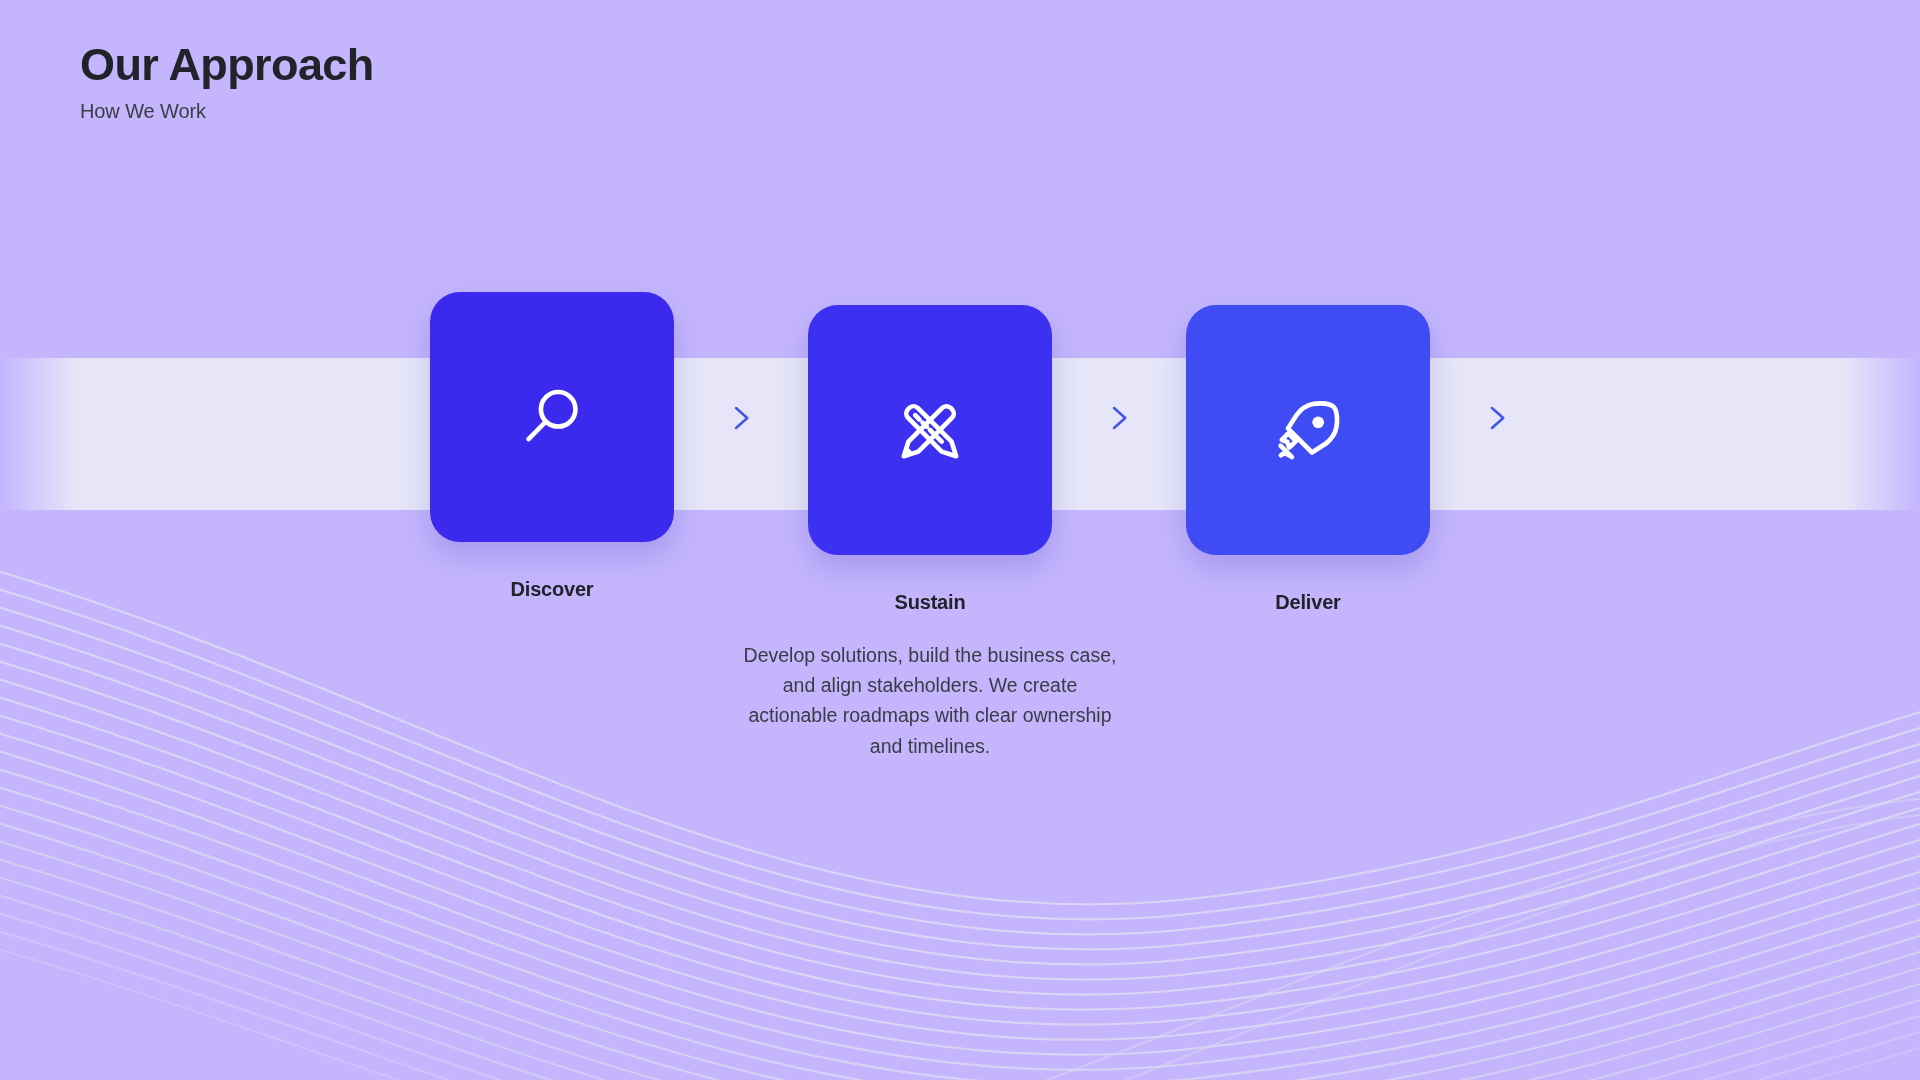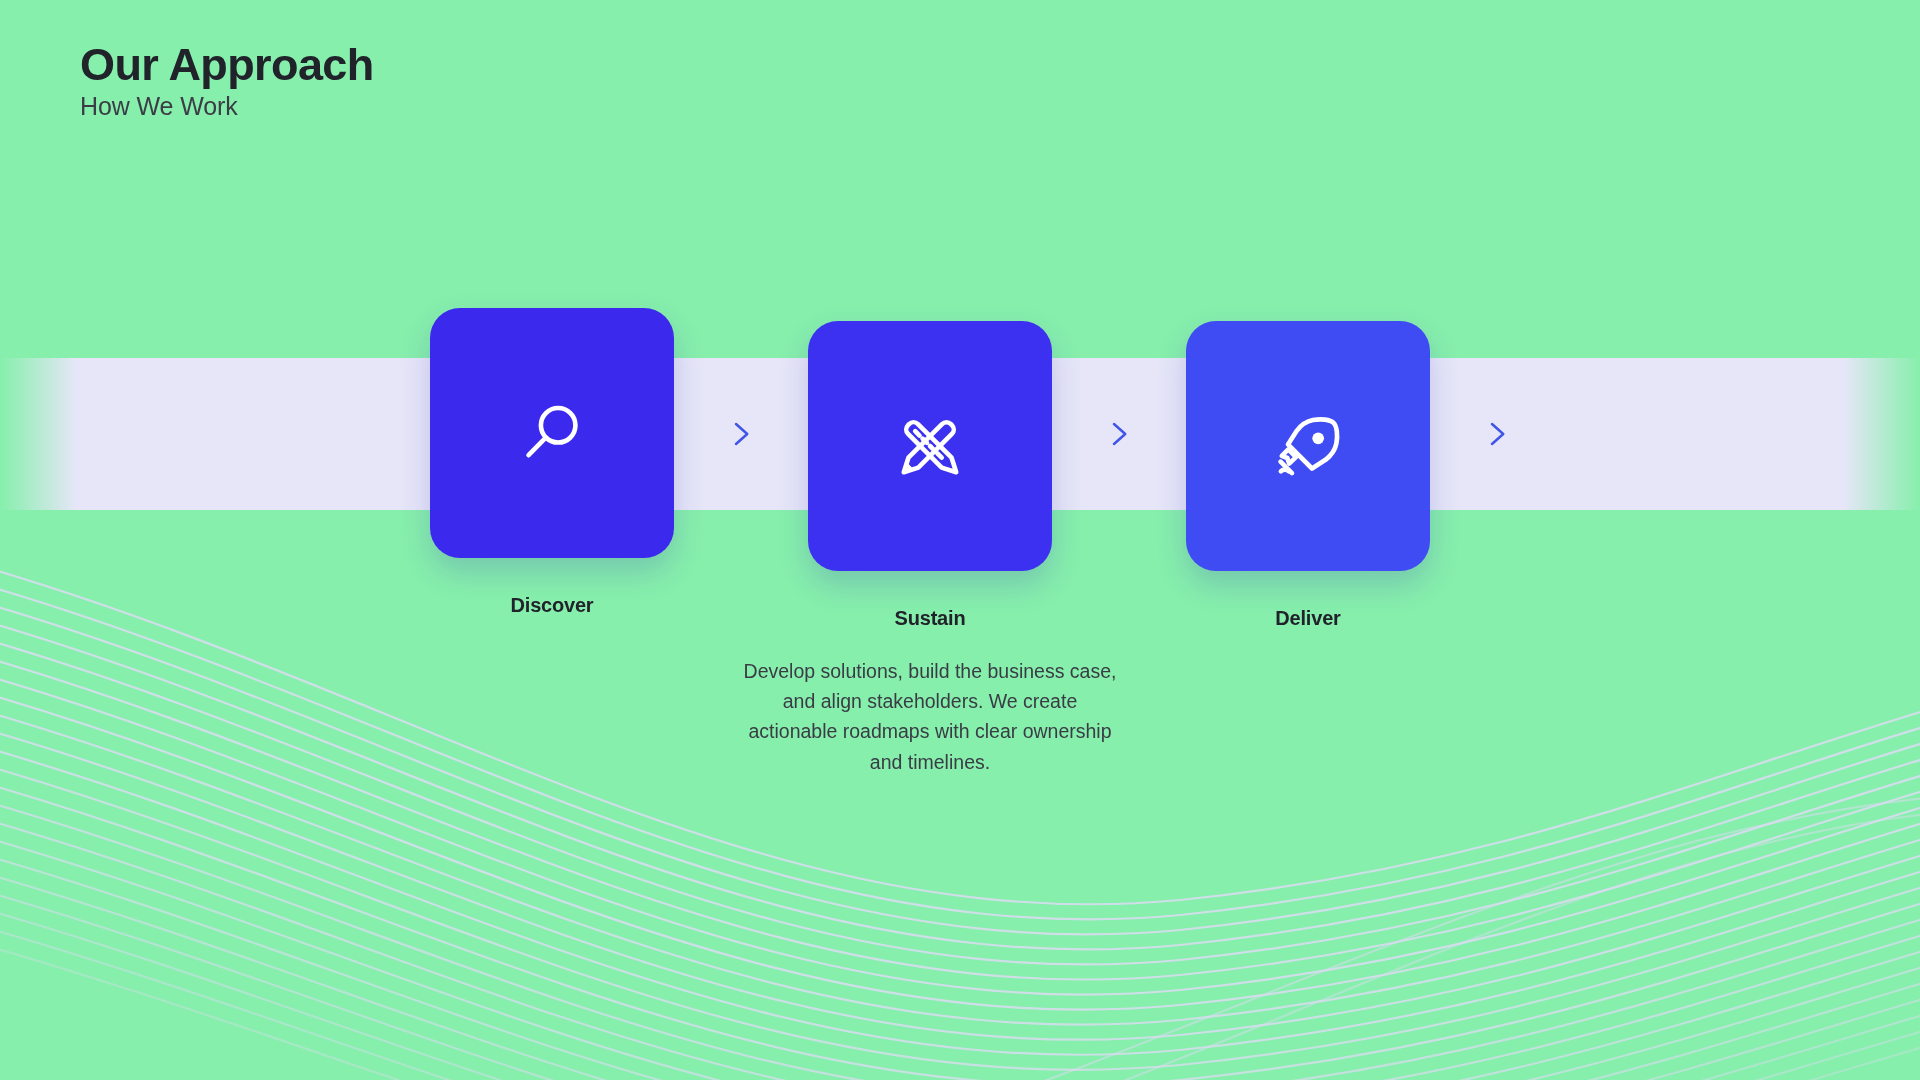--- a/index.html
+++ b/index.html
@@ -2,21 +2,21 @@
 <html><head>
 <meta charset="utf-8">
 <style>
   * { margin:0; padding:0; box-sizing:border-box; }
   html, body {
     width:1920px; height:1080px;
     background:#ffffff;
     font-family:"Liberation Sans", sans-serif;
     overflow:hidden;
   }
-  .page { position:relative; width:1920px; height:1080px; overflow:hidden; background:#86efac; }
+  .page { position:relative; width:1920px; height:1080px; overflow:hidden; background:#c4b5fd; }
 
   
   .waves { position:absolute; left:0; top:0; width:1920px; height:1080px; pointer-events:none; }
 
   
   .band {
     position:absolute;
     left:0; top:358px;
     width:1920px; height:152px;
     background:linear-gradient(90deg,
@@ -27,27 +27,27 @@
     z-index:1;
   }
 
   
   .header { position:absolute; left:80px; top:38px; z-index:5; }
   .title {
     font-size:45px; font-weight:bold; color:#21232b;
     letter-spacing:-0.6px; line-height:1.18;
   }
   .subtitle {
-    font-size:25px; font-weight:normal; color:#3b3d46;
-    margin-top:1px; letter-spacing:-0.1px;
+    font-size:20px; font-weight:normal; color:#3b3d46;
+    margin-top:9px; letter-spacing:-0.1px;
   }
 
   
   .steps {
-    position:absolute; left:0; top:308px; width:1920px;
+    position:absolute; left:0; top:292px; width:1920px;
     display:flex; align-items:flex-start; justify-content:center;
     z-index:4;
   }
   .step { width:318px; display:flex; flex-direction:column; align-items:center; }
 
   .card {
     width:244px; height:250px; border-radius:30px;
     display:flex; align-items:center; justify-content:center;
     box-shadow:0 14px 30px rgba(52,46,180,0.20);
   }

